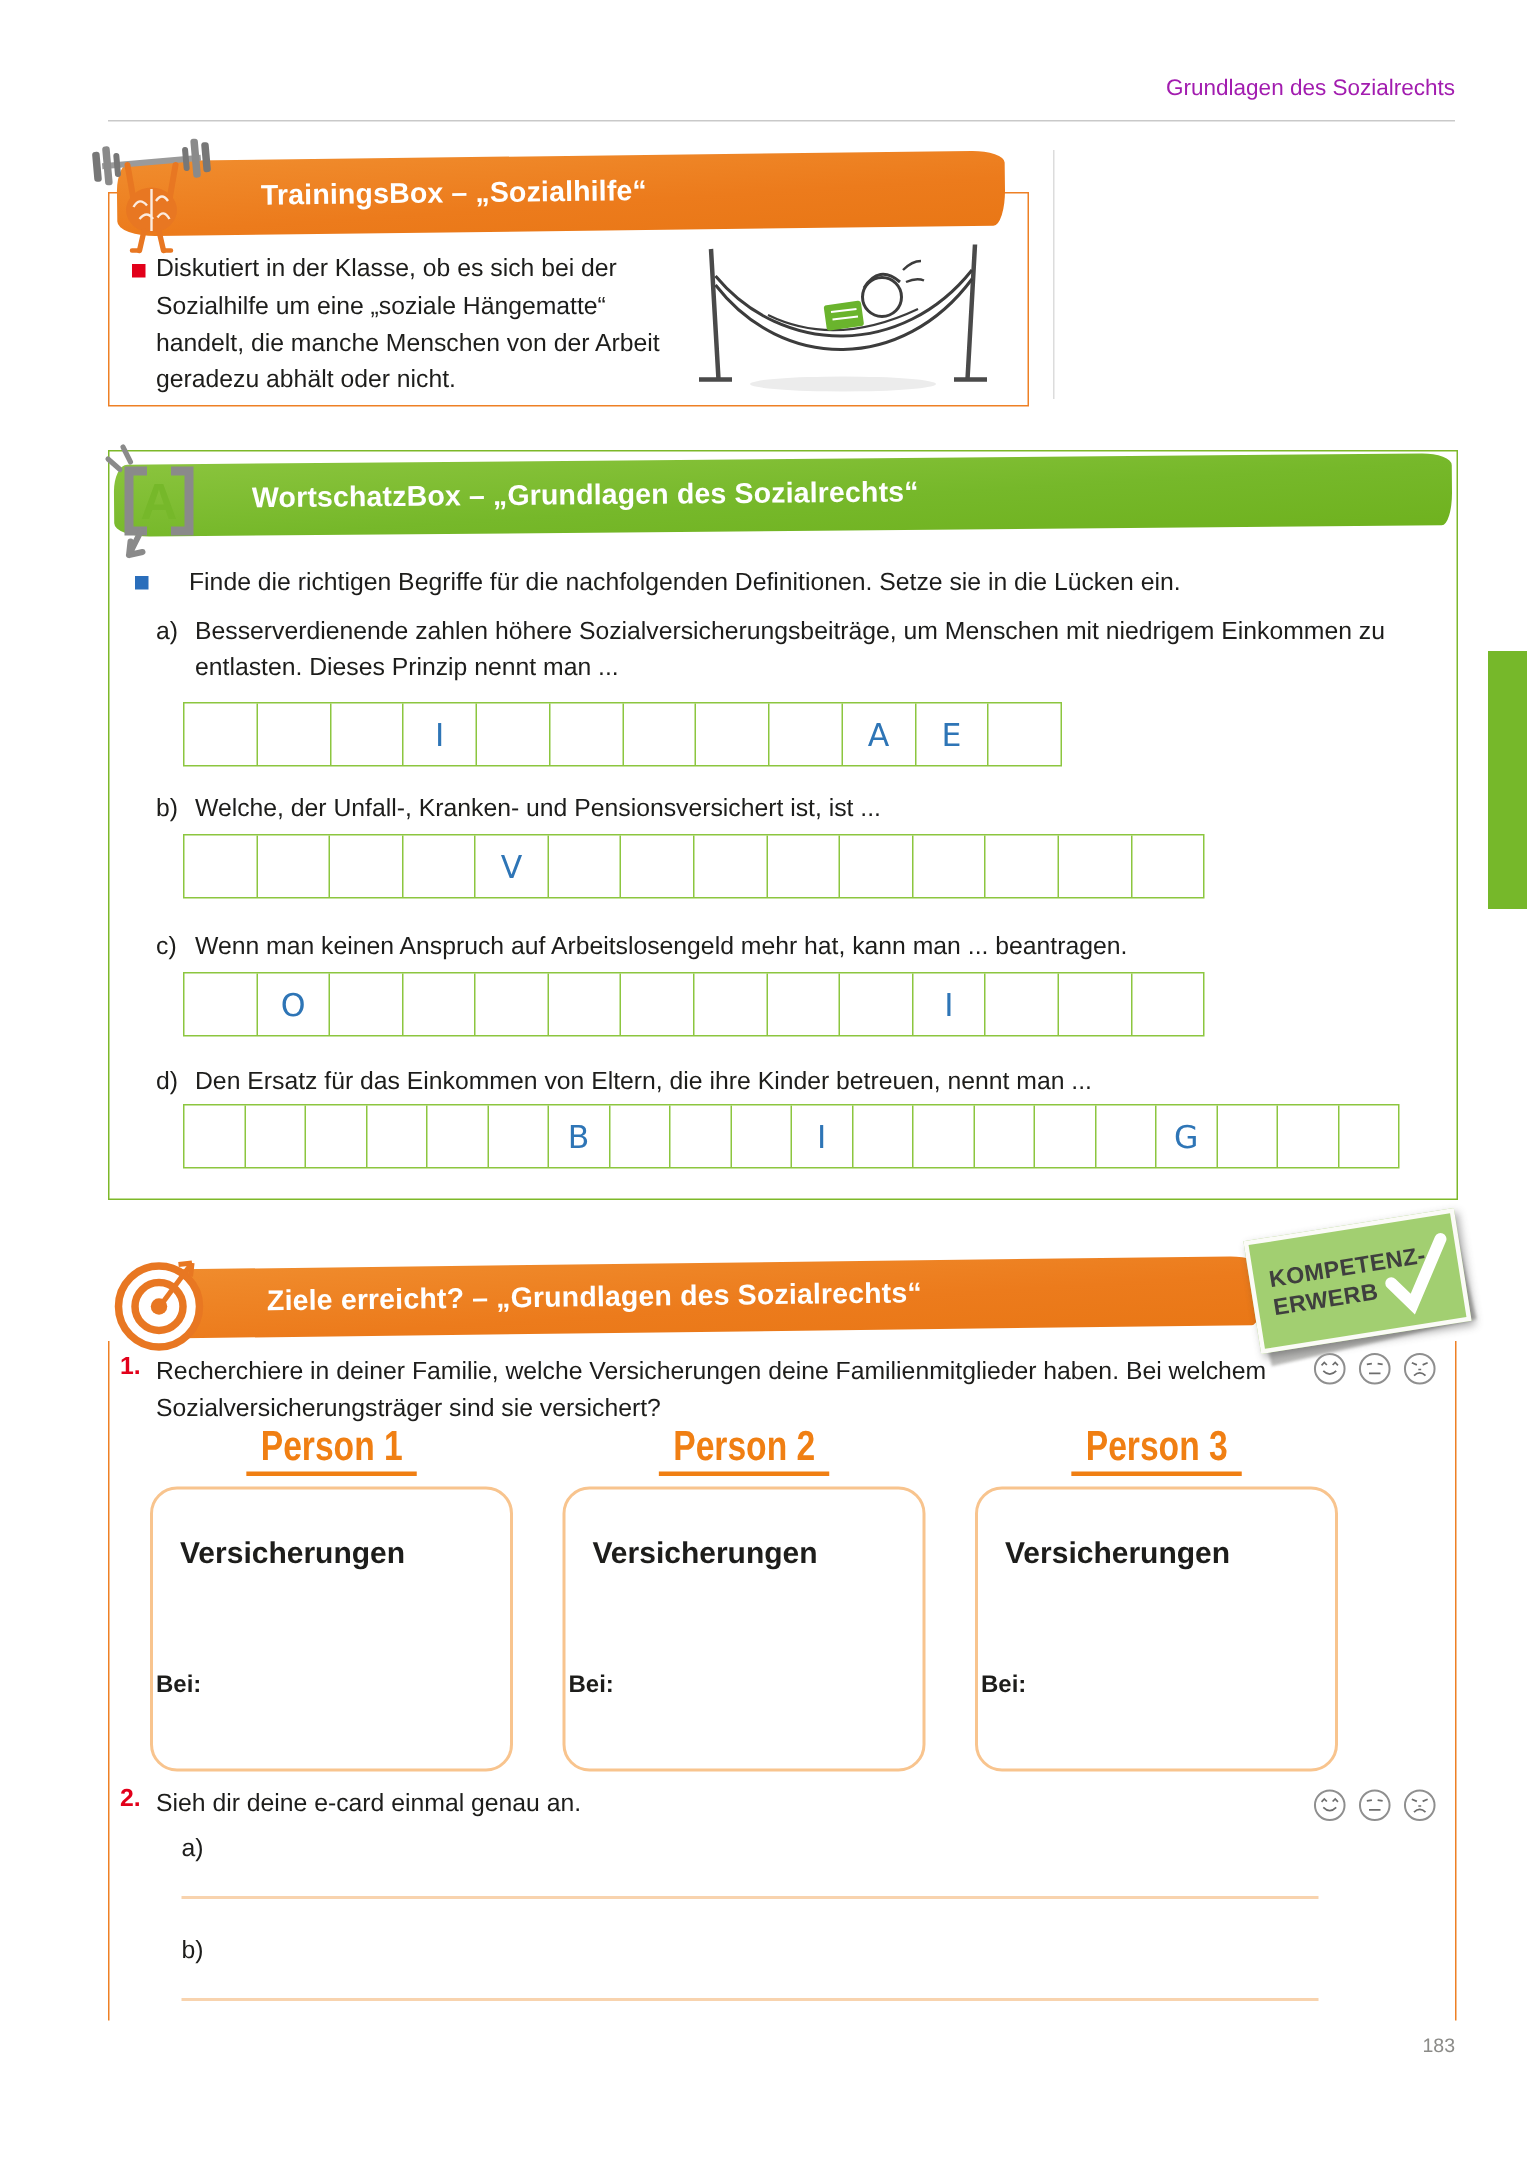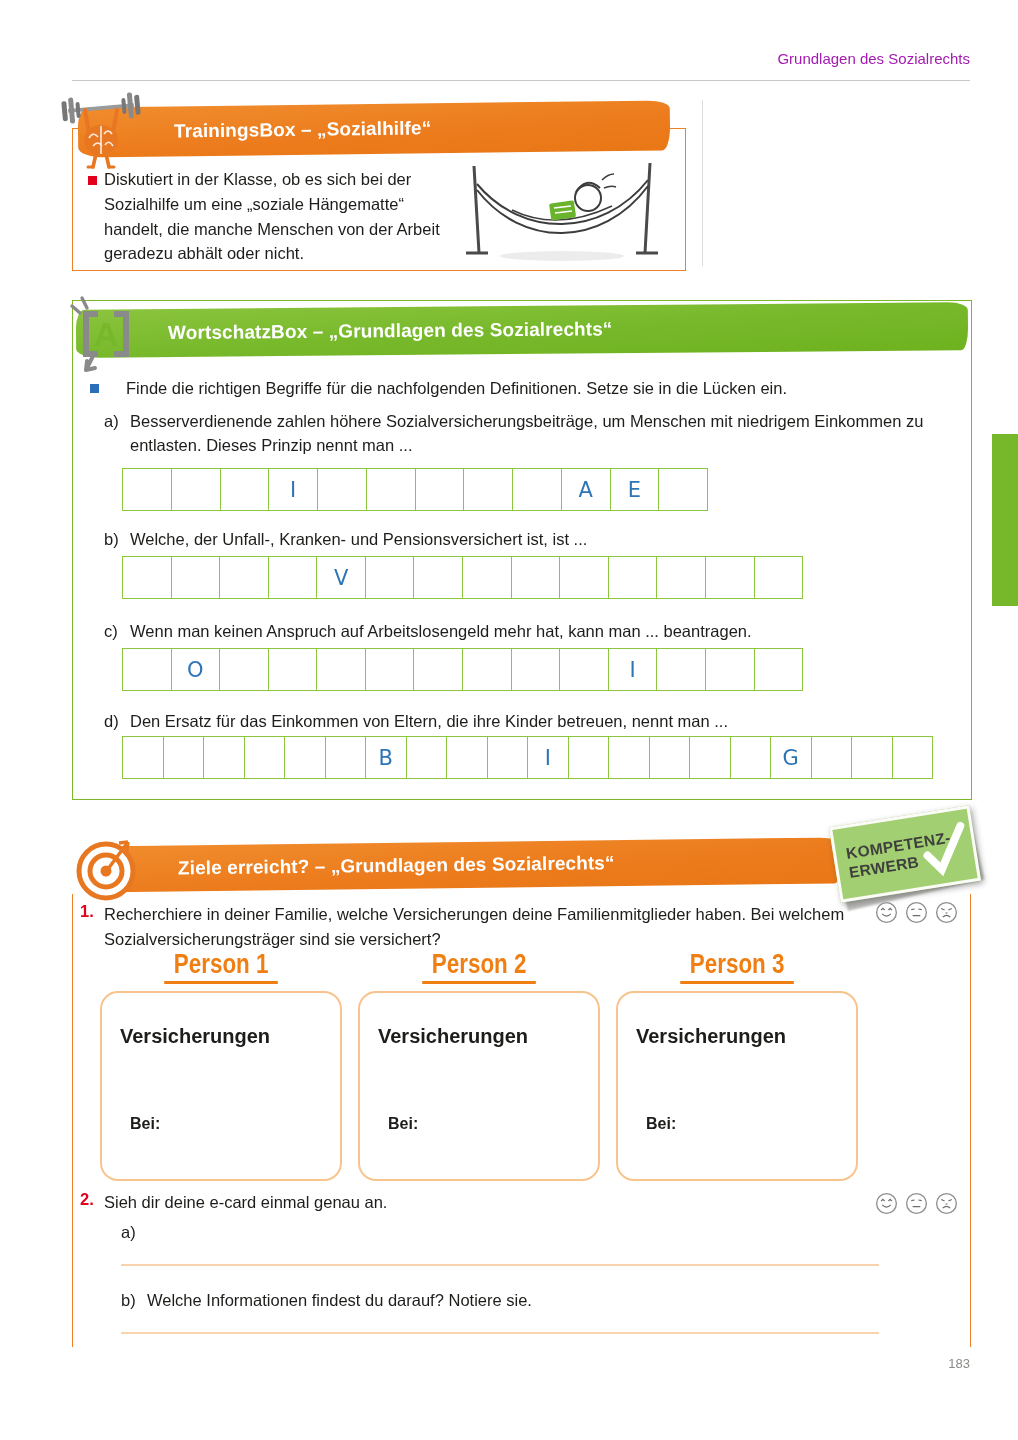--- a/index.html
+++ b/index.html
@@ -79,28 +79,28 @@
   #q2b{left:121px;top:1289px;width:780px;}
   .answer-line{height:0;border-top:2px solid #f8d3ae;z-index:3;}
   #line-a{left:121px;top:1264px;width:758px;}
   #line-b{left:121px;top:1332px;width:758px;}
 
   .smiley-row{display:flex;gap:7px;z-index:3;}
   #smiley-q1{left:875px;top:901px;}
   #smiley-q2{left:875px;top:1192px;}
 
   
-  #persons{left:100px;top:948px;width:792px;display:grid;grid-template-columns:242px 242px 242px;column-gap:16px;z-index:3;}
+  #persons{left:100px;top:948px;width:792px;display:grid;grid-template-columns:242px 242px 242px;column-gap:33px;z-index:3;}
   .person-col{text-align:center;}
   .person-title{display:inline-block;color:#f07f13;font-weight:bold;font-size:28px;
       border-bottom:3px solid #f07f13;padding:0 12px 1px;transform:scaleX(.8);letter-spacing:0;}
   .person-box{margin-top:7px;height:186px;border:2px solid #f8c48e;border-radius:18px;background:#fff;
       position:relative;text-align:left;}
   .person-box .f1{position:absolute;left:18px;top:32px;font-weight:bold;font-size:20px;}
-  .person-box .f2{position:absolute;left:28px;top:122px;font-weight:bold;font-size:16px;}
+  .person-box .f2{position:absolute;left:2px;top:122px;font-weight:bold;font-size:16px;}
 
   #page-number{right:48px;top:1356px;font-size:13px;color:#8b8b88;}
 
   .icon{z-index:5;}
 </style>
 </head>
 <body>
 
 <div class="abs" id="header-title">Grundlagen des Sozialrechts</div>
 <div class="abs" id="header-rule"></div>
@@ -328,17 +328,16 @@
     </svg>
 </div>
 
 <div class="abs subitem" id="q2a">
   <span class="lbl">a)</span>
 </div>
 <div class="abs answer-line" id="line-a"></div>
 
 <div class="abs subitem" id="q2b">
   <span class="lbl">b)</span>
-  <span>Welche Informationen findest du darauf? Notiere sie.</span>
 </div>
 <div class="abs answer-line" id="line-b"></div>
 
 <div class="abs" id="page-number">183</div>
 
 </body></html>

